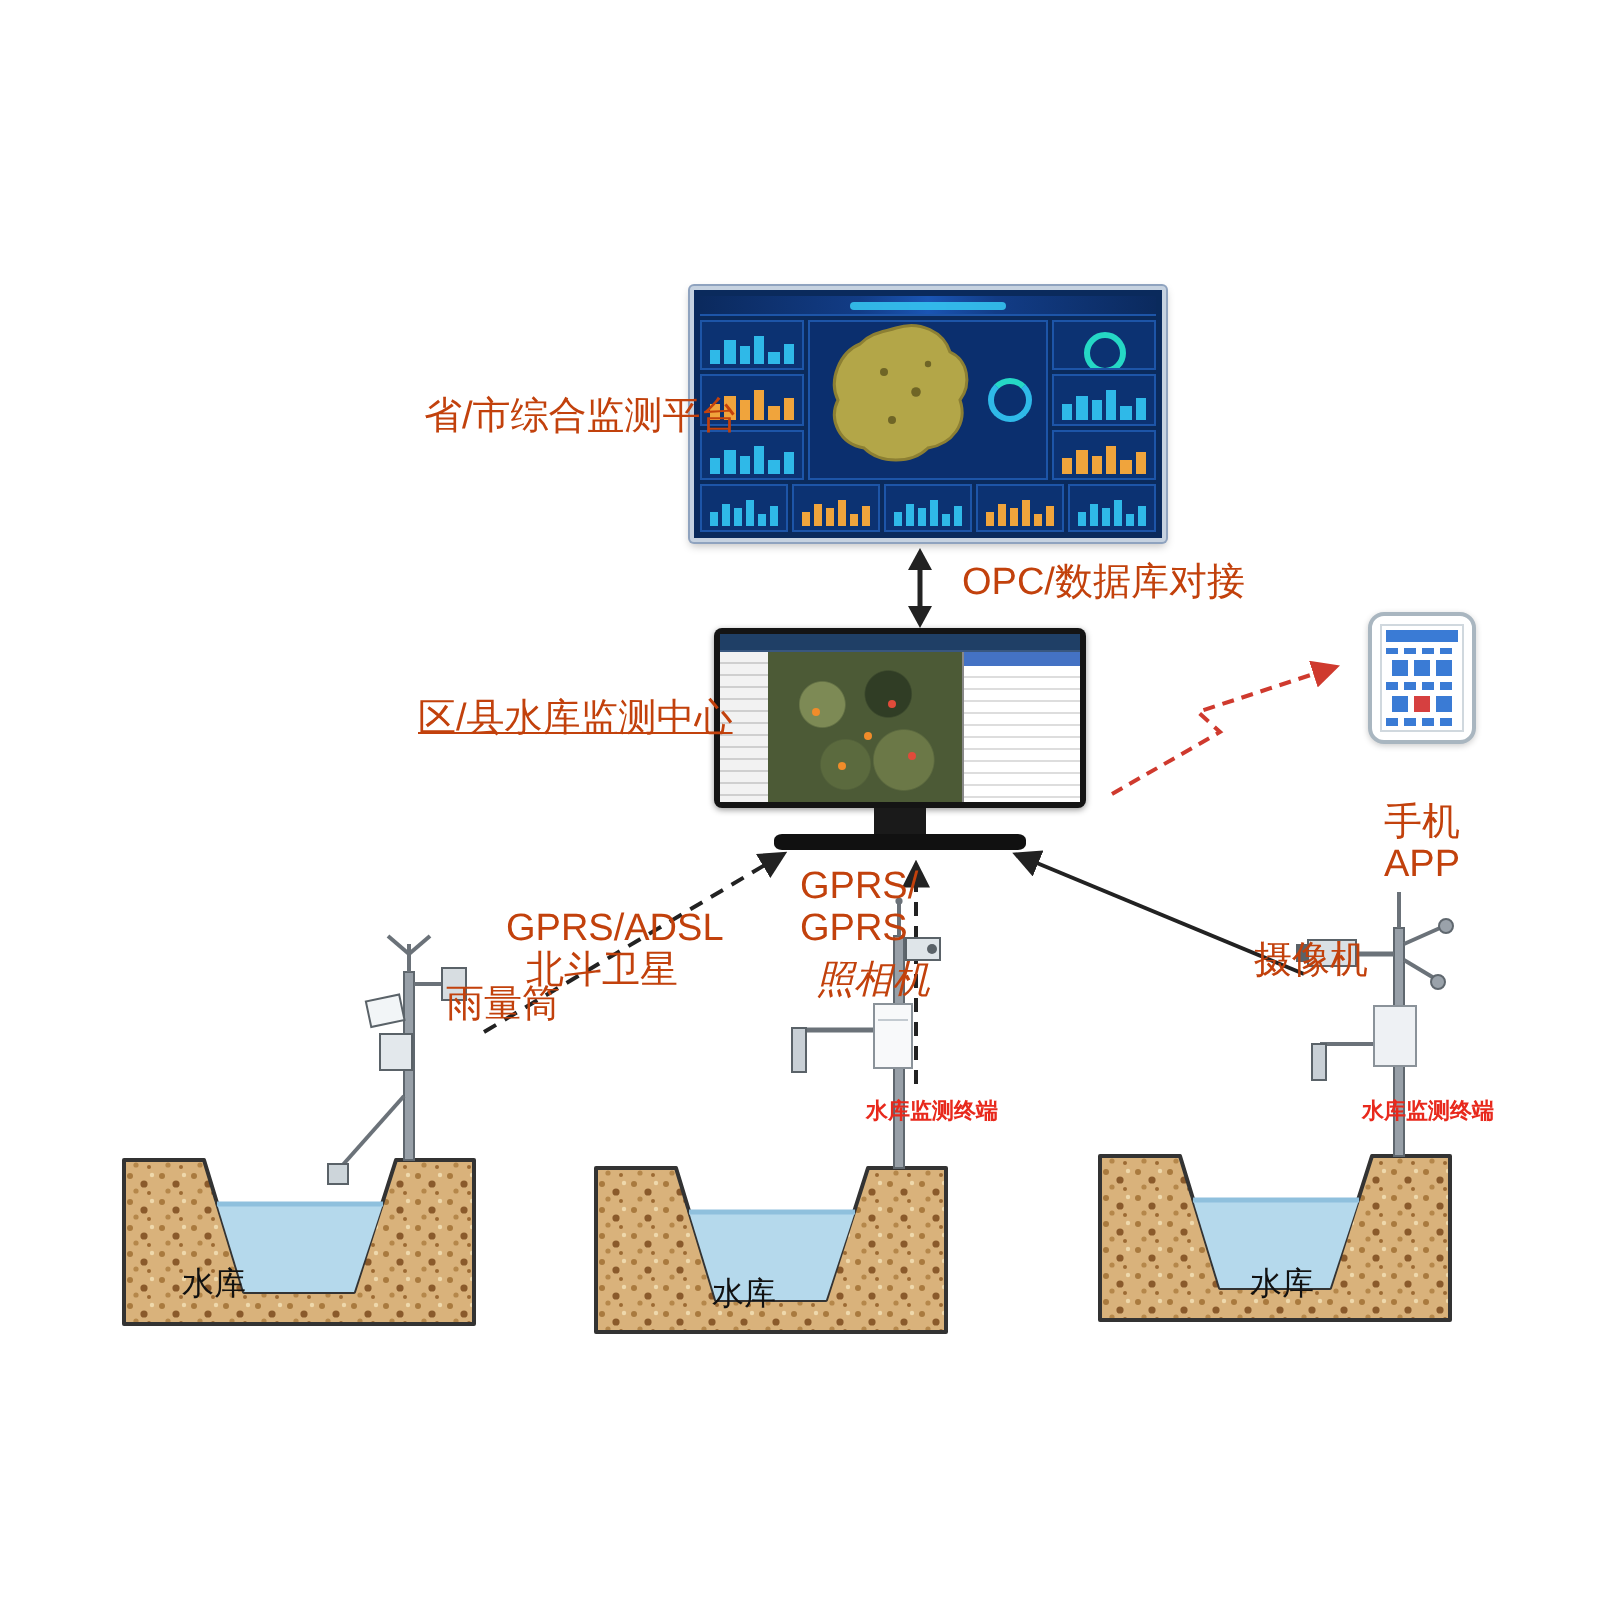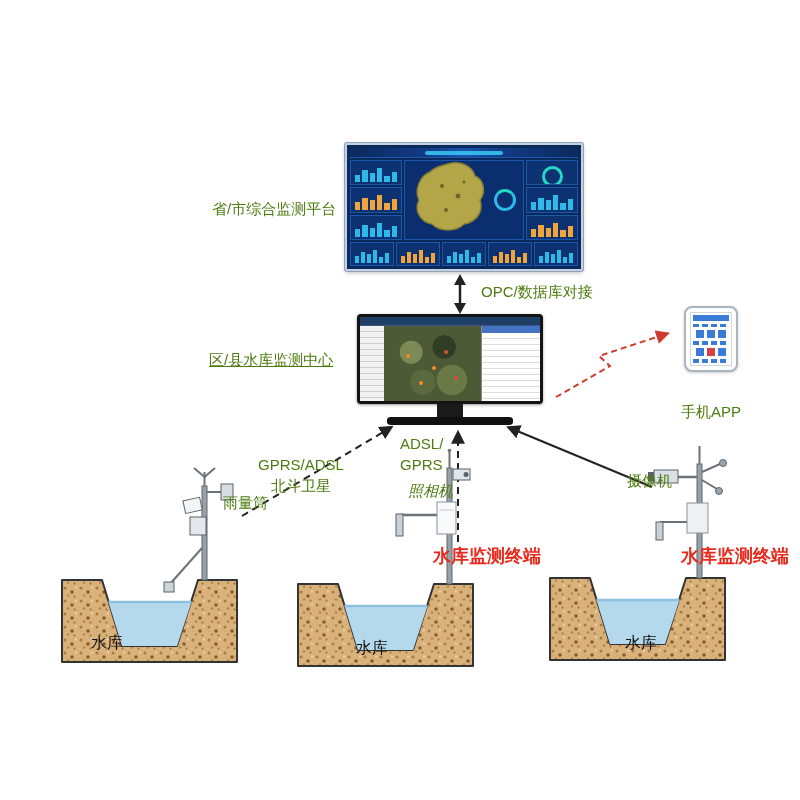--- a/index.html
+++ b/index.html
@@ -1,23 +1,23 @@
 <!DOCTYPE html>
 <html><head>
 <meta charset="utf-8">
 <style>
   html,body{margin:0;padding:0;background:#fff;}
   .canvas{position:relative;width:800px;height:800px;background:#fff;overflow:hidden;
           font-family:"Liberation Sans",sans-serif;}
   #diagram-svg{position:absolute;left:0;top:0;}
 
   
-  .lbl{position:absolute;font-size:15px;line-height:21px;color:#4d7c0f;white-space:nowrap;z-index:6;}
+  .lbl{position:absolute;font-size:19px;line-height:21px;color:#c2410c;white-space:nowrap;z-index:6;}
   .lbl.center{text-align:center;white-space:normal;margin-top:24px;}
-  .lbl.red{color:#e8291c;font-size:18px;font-weight:bold;}
+  .lbl.red{color:#e8291c;font-size:11px;font-weight:bold;}
   .lbl.big{font-size:16px;color:#111;}
 
   
   .dashboard{position:absolute;left:345px;top:143px;width:238px;height:128px;z-index:4;
              background:#0a2a5c;border:2px solid #c6d2e0;border-radius:2px;
              box-shadow:0 0 0 1px #8fa3bf,0 2px 4px rgba(0,0,0,.25);
              padding:3px;box-sizing:border-box;display:flex;flex-direction:column;gap:2px;}
   .dash-titlebar{height:9px;background:linear-gradient(90deg,#0b2a5e,#123c86 35%,#1a55b4 50%,#123c86 65%,#0b2a5e);
                  border-bottom:1px solid #1d55a8;display:flex;justify-content:center;align-items:center;}
   .dash-titlebar i{display:block;width:78px;height:4px;background:#35c3ef;border-radius:2px;opacity:.9;}
@@ -328,21 +328,21 @@
   <div class="lbl" style="left:212px;top:198px;">省/市综合监测平台</div>
   <div class="lbl" style="left:481px;top:281px;">OPC/数据库对接</div>
   <div class="lbl" style="left:209px;top:349px;text-decoration:underline;">区/县水库监测中心</div>
   <div class="lbl center" style="left:678px;top:377px;width:66px;">手机APP</div>
 
   <div class="lbl center" style="left:253px;top:430px;width:96px;">
     <span style="display:block;">GPRS/ADSL</span>
     <span style="display:block;">北斗卫星</span>
   </div>
   <div class="lbl" style="left:400px;top:433px;">
-    <span style="display:block;">ADSL/</span>
+    <span style="display:block;">GPRS/</span>
     <span style="display:block;">GPRS</span>
   </div>
 
   <div class="lbl" style="left:223px;top:492px;">雨量筒</div>
   <div class="lbl" style="left:408px;top:480px;font-style:italic;">照相机</div>
   <div class="lbl" style="left:627px;top:470px;">摄像机</div>
 
   <div class="lbl red" style="left:433px;top:546px;">水库监测终端</div>
   <div class="lbl red" style="left:681px;top:546px;">水库监测终端</div>
 

